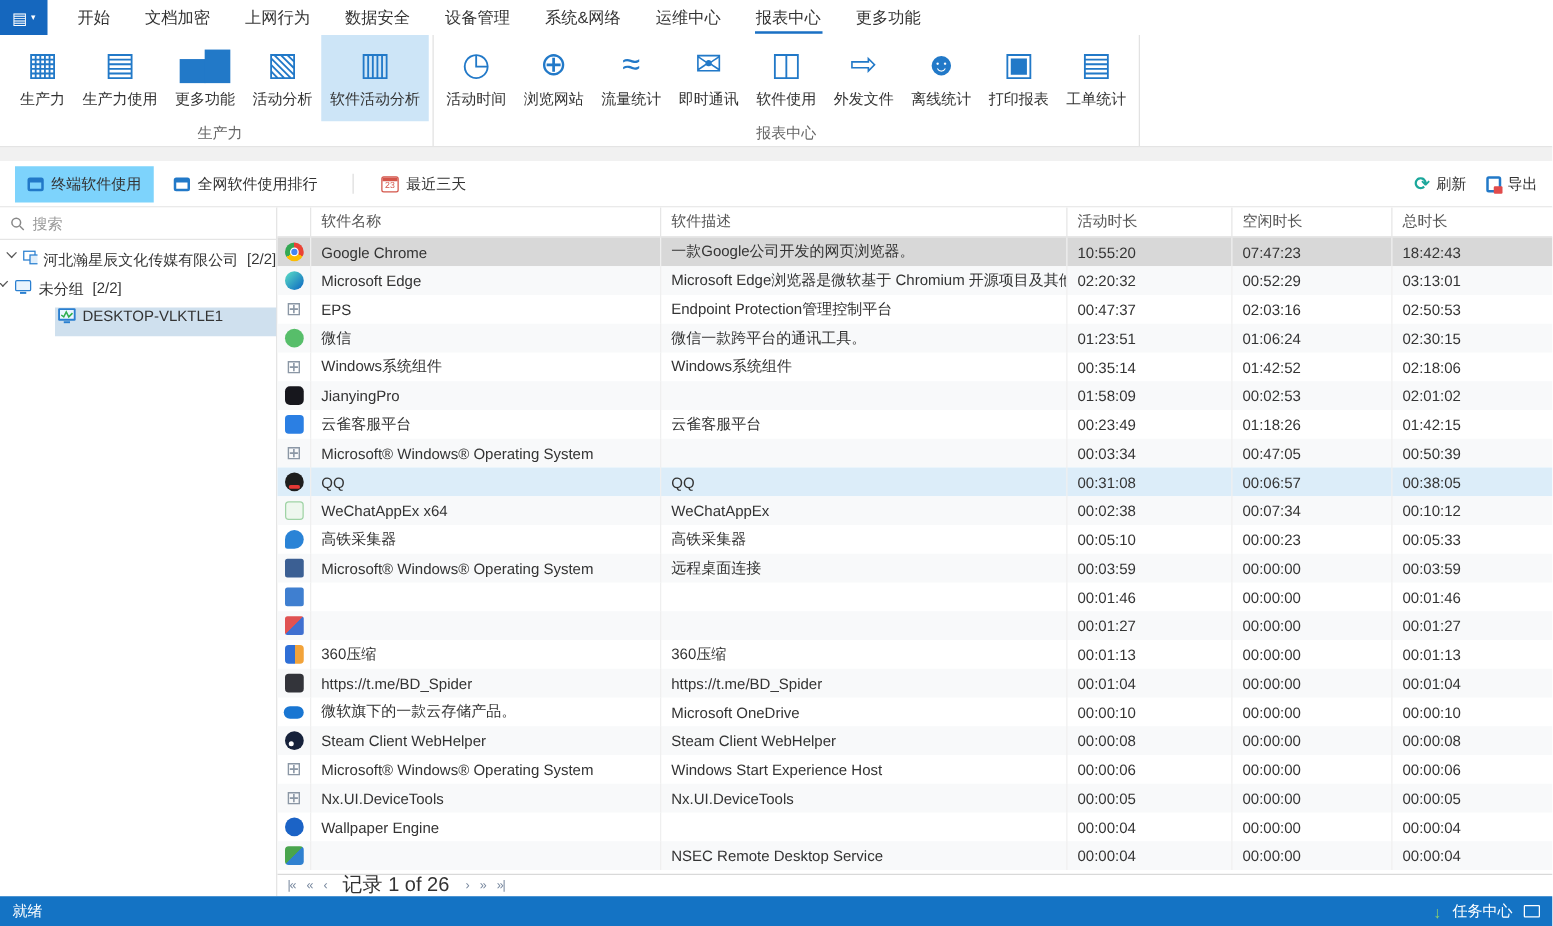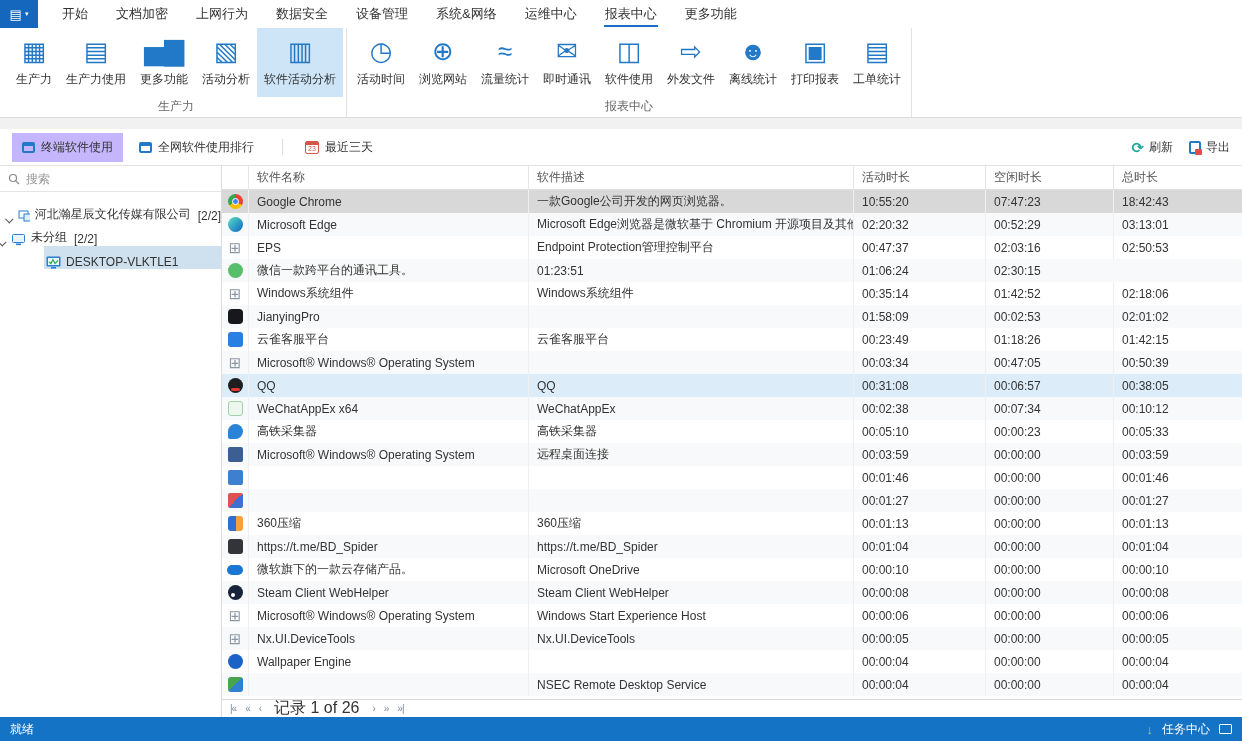--- a/index.html
+++ b/index.html
@@ -23,21 +23,21 @@
   .ribbon-button .glyph { font-size:26px; line-height:36px; height:38px; color:#2279c8; }
   .ribbon-button .blabel { font-size:12px; color:#333; white-space:nowrap; }
   .ribbon-button.active { background:#cde5f7; }
   .ribbon-group-label { height:20px; text-align:center; font-size:12px; color:#666; line-height:18px; }
 
   .strip { height:11px; background:#f1f1f1; flex:none; }
 
   
   .tabbar { height:37px; background:#fff; border-bottom:1px solid #e3e3e3; display:flex; align-items:center; padding:0 12px; flex:none; }
   .tab { display:flex; align-items:center; gap:6px; padding:6px 10px; font-size:12px; color:#333; cursor:pointer; margin-right:6px; }
-  .tab.active { background:#c4b5fd; }
+  .tab.active { background:#7dd3fc; }
   .tab-sep { width:1px; height:16px; background:#ddd; margin:0 12px; }
   .win-icon { width:13px; height:11px; border:2px solid #2279c8; border-radius:2px; position:relative; flex:none; }
   .win-icon::before { content:""; position:absolute; top:-1px; left:-1px; right:-1px; height:3px; background:#2279c8; }
   .calendar-icon { width:14px; height:13px; border:1px solid #d4554a; border-radius:2px; position:relative; flex:none; display:flex; align-items:flex-end; justify-content:center; background:#fff; }
   .calendar-icon::before { content:""; position:absolute; top:0; left:0; right:0; height:3px; background:#d4554a; }
   .calendar-day { font-size:7px; color:#d4554a; line-height:9px; }
   .tab-actions { margin-left:auto; display:flex; align-items:center; gap:16px; }
   .action { display:flex; align-items:center; gap:5px; font-size:12px; color:#333; cursor:pointer; }
   .refresh-glyph { color:#1ba79b; font-size:15px; font-weight:bold; line-height:1; }
   .export-icon { width:12px; height:13px; border:2px solid #2279c8; border-radius:2px; position:relative; }
@@ -45,21 +45,21 @@
 
   
   .content { flex:1; display:flex; min-height:0; }
 
   
   .sidebar { width:222px; flex:none; border-right:1px solid #ddd; background:#fff; display:flex; flex-direction:column; }
   .search-row { height:26px; border-bottom:1px solid #e5e5e5; display:flex; align-items:center; gap:6px; padding:0 8px; flex:none; }
   .search-row input { border:none; outline:none; flex:1; font-size:12px; color:#333; font-family:inherit; }
   .search-row input::placeholder { color:#999; }
   .tree { padding-top:8px; font-size:12px; }
-  .tree-row { height:23px; display:flex; align-items:flex-end; gap:5px; cursor:pointer; white-space:nowrap; }
+  .tree-row { height:23px; display:flex; align-items:flex-start; gap:5px; cursor:pointer; white-space:nowrap; }
   .tree-row.selected { background:#cfe0ee; }
   .chevron { width:6px; height:6px; border-left:1.5px solid #555; border-bottom:1.5px solid #555; transform:rotate(-45deg) translateY(-1px); flex:none; }
   .tree-count { color:#333; margin-left:2px; }
 
   
   .main { flex:1; min-width:0; display:flex; flex-direction:column; background:#fff; }
   .thead { display:grid; grid-template-columns:26px 280px 325px 132px 128px 1fr; height:24px; border-bottom:1px solid #e0e0e0; font-size:12px; color:#555; flex:none; }
   .th { display:flex; align-items:center; padding:0 8px; border-left:1px solid #e6e6e6; overflow:hidden; white-space:nowrap; cursor:pointer;font-family:Liberation Mono, monospace; }
   .th:first-child { border-left:none; }
   .rows { flex:none; }
@@ -347,20 +347,21 @@
           <div class="td">Endpoint Protection管理控制平台</div>
           <div class="td">00:47:37</div>
           <div class="td">02:03:16</div>
           <div class="td">02:50:53</div>
         </div>
 
         <div class="trow">
           <div class="td icon-cell">
             <span class="ric wechat-app-icon"></span>
           </div>
+          <div class="td">微信</div>
           <div class="td">微信一款跨平台的通讯工具。</div>
           <div class="td">01:23:51</div>
           <div class="td">01:06:24</div>
           <div class="td">02:30:15</div>
         </div>
 
         <div class="trow">
           <div class="td icon-cell">
             <span class="ric windows-app-icon"></span>
           </div>

